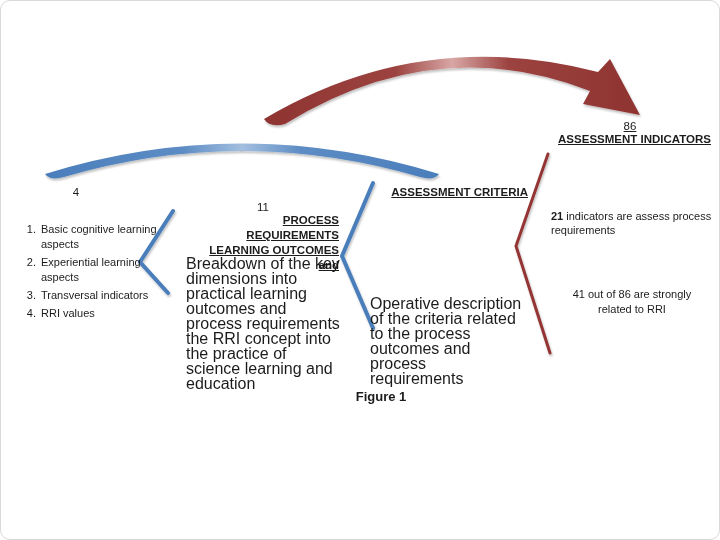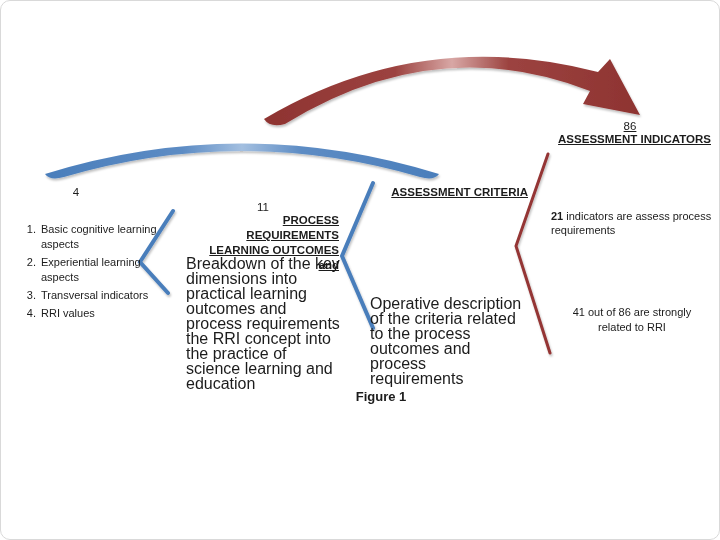--- a/index.html
+++ b/index.html
@@ -82,17 +82,17 @@
   </div>
   <div class="abs body-text" style="left:369px;top:255px;width:152px;margin-top:40px;">Operative description of the criteria related to the process outcomes and process requirements</div>
 
   <div class="abs" style="left:548px;top:119px;width:162px;">
     <div class="count u">86</div>
     <div class="title">ASSESSMENT INDICATORS</div>
   </div>
   <div class="abs" style="left:550px;top:208px;width:162px;">
     <p class="stat"><b>21</b> <span>indicators are assess process requirements</span></p>
   </div>
-  <div class="abs note" style="left:555px;top:304px;width:152px;">41 out of 86 are strongly related to RRI</div>
+  <div class="abs note" style="left:555px;top:286px;width:152px;">41 out of 86 are strongly related to RRI</div>
 
   <div class="abs caption" style="left:340px;top:388px;width:80px;text-align:center;">Figure 1</div>
 
 </div>
 
 </body></html>

